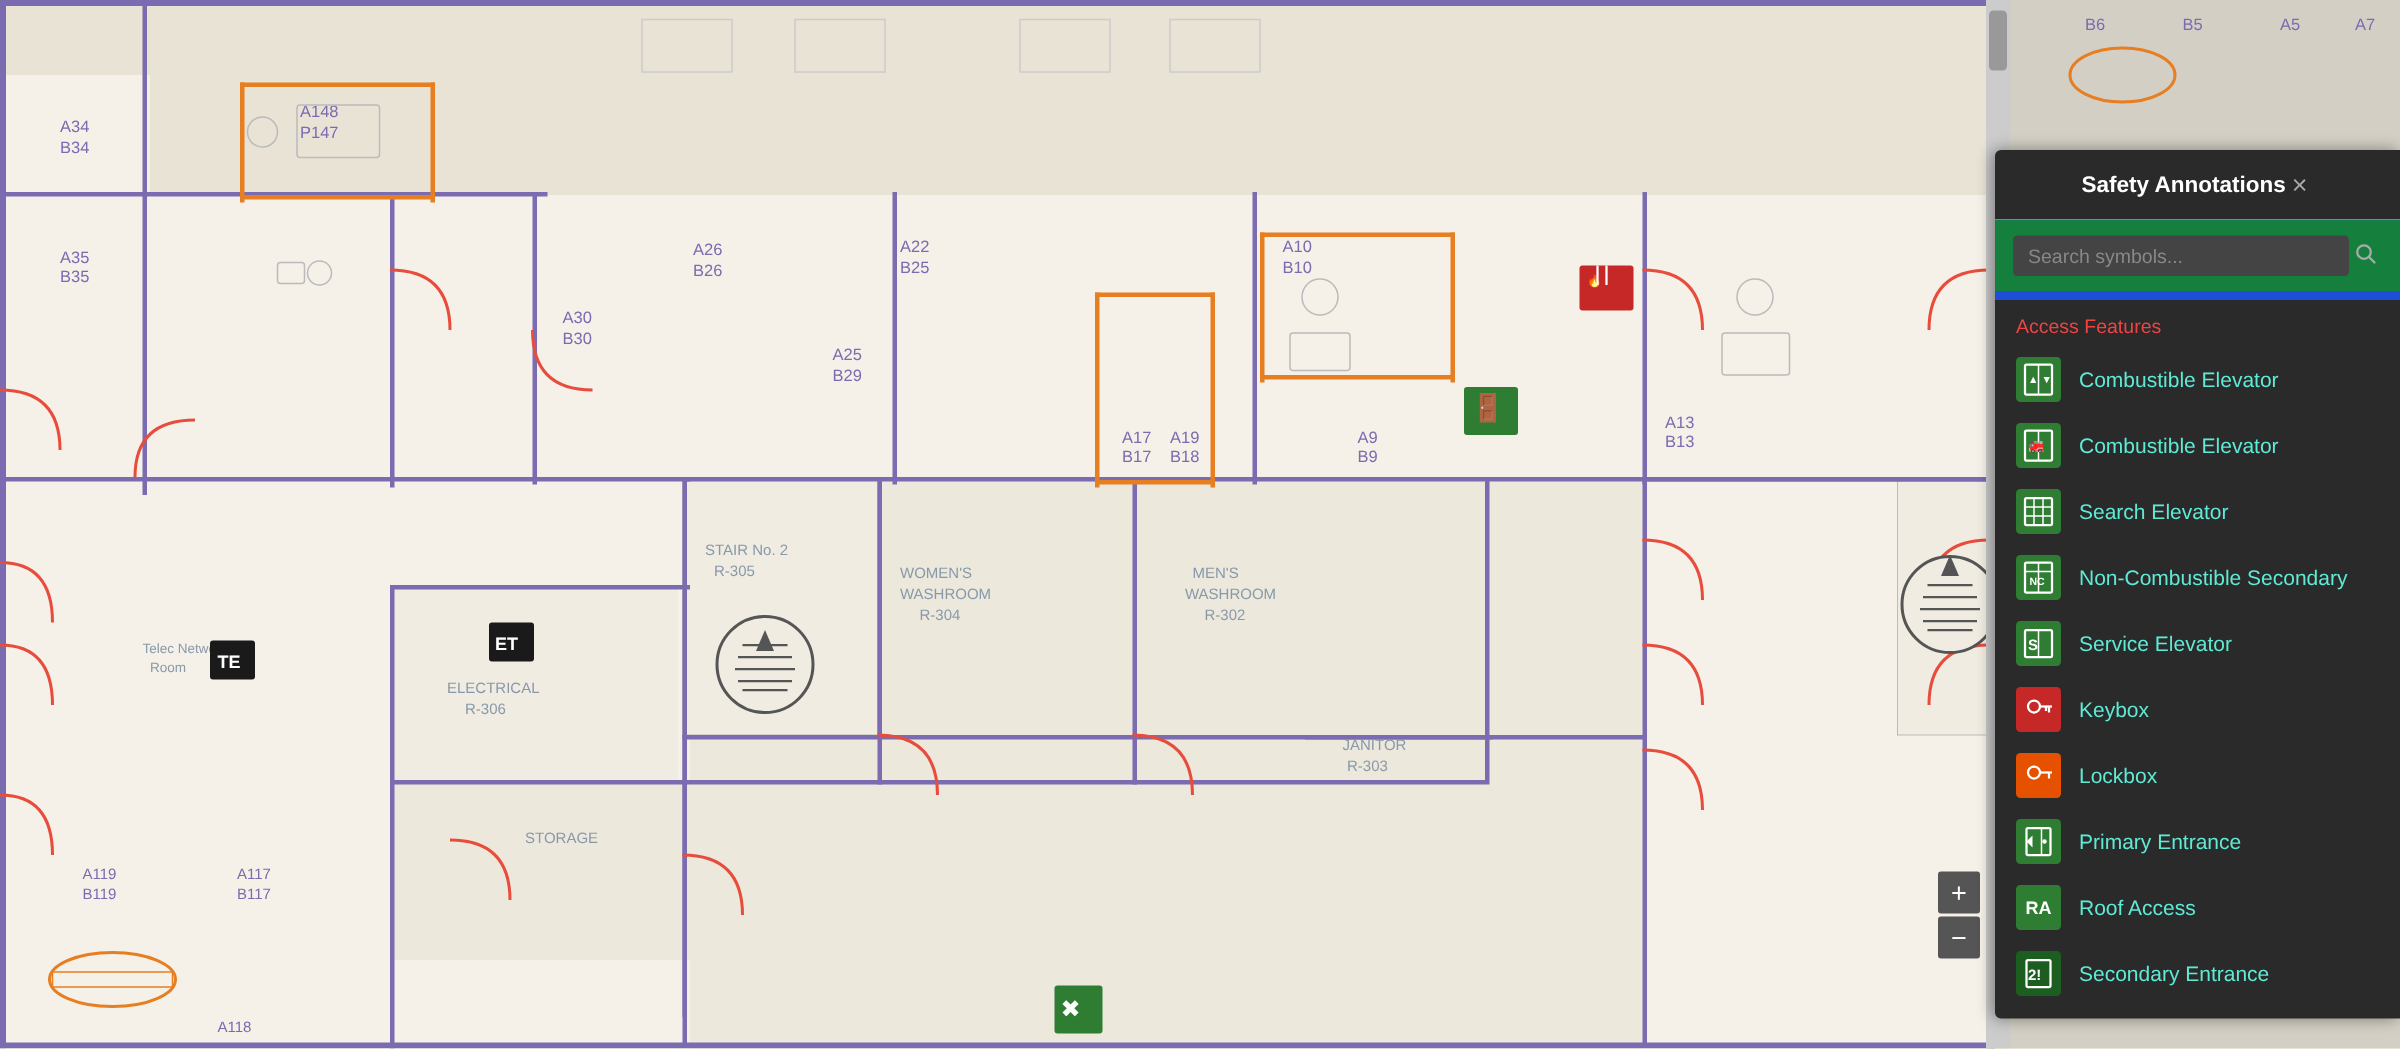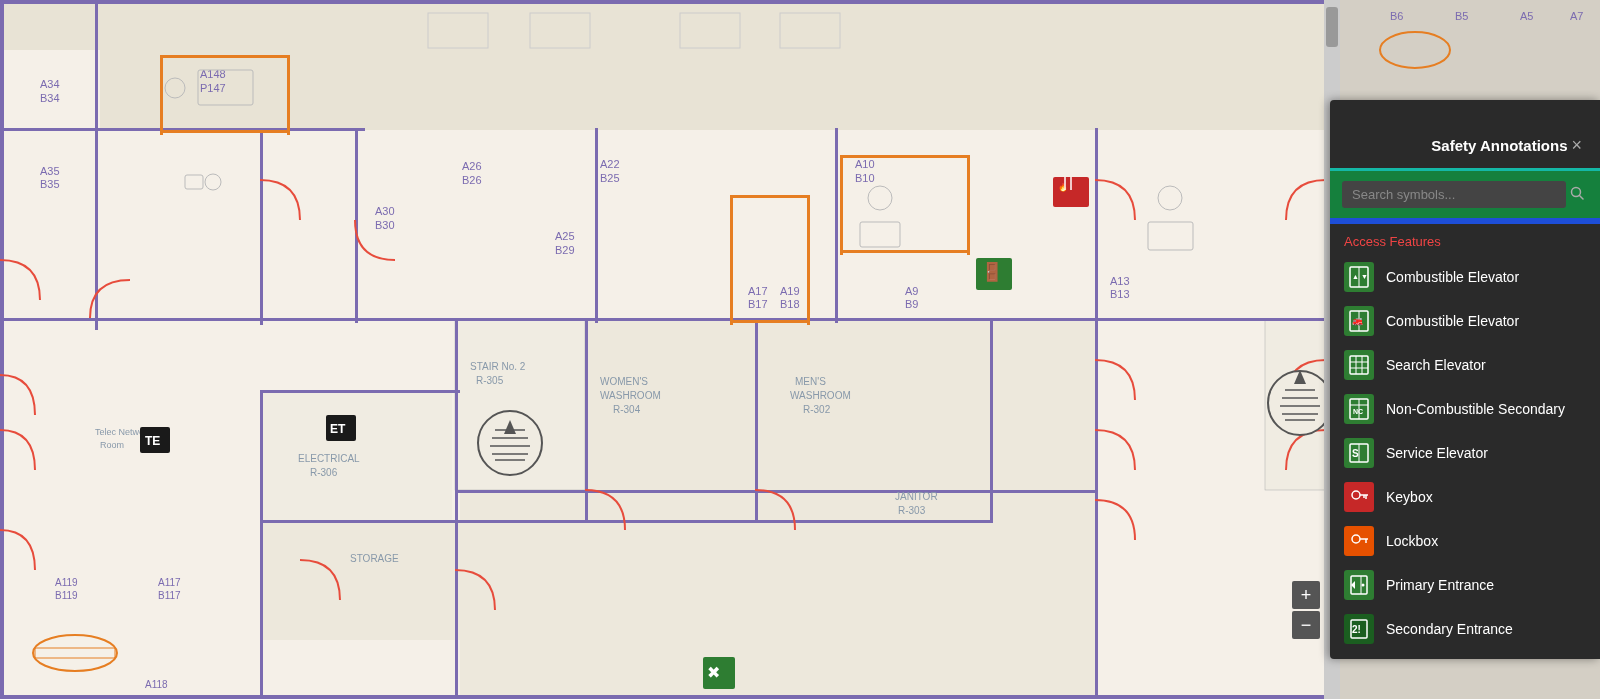--- a/index.html
+++ b/index.html
@@ -36,24 +36,23 @@
       background: #2a2a2a;
       color: #fff;
       border-radius: 4px 0 0 4px;
       box-shadow: -2px 0 10px rgba(0,0,0,0.4);
       z-index: 100;
     }
 
     .panel-header {
       display: flex;
       align-items: center;
-      justify-content: flex-end;
+      justify-content: center;
       padding: 12px 14px;
-      border-bottom: 3px solid #14b8a6;
-      margin-top: 22px;
+      border-bottom: 1px solid #14b8a6;
     }
 
     .panel-title {
       font-size: 15px;
       font-weight: 600;
       color: #fff;
     }
 
     .panel-close {
       background: none;
@@ -126,21 +125,21 @@
       font-weight: bold;
     }
 
     .icon-green { background: #2e7d32; color: #fff; }
     .icon-red { background: #c62828; color: #fff; }
     .icon-orange { background: #e65100; color: #fff; }
     .icon-dark-green { background: #1b5e20; color: #fff; }
 
     .item-label {
       font-size: 14px;
-      color: #ffffff;
+      color: #5eead4;
       text-align: center;
     }
   </style>
 </head>
 <body>
 
 <div id="floorplan">
   <svg viewBox="0 0 1600 699" xmlns="http://www.w3.org/2000/svg">
 
     <rect width="1600" height="699" fill="#e8e4d8"></rect>
@@ -479,20 +478,24 @@
         <svg width="22" height="22" viewBox="0 0 22 22">
             <rect x="3" y="2" width="16" height="18" fill="none" stroke="white" stroke-width="1.5" rx="1"></rect>
             <line x1="13" y1="2" x2="13" y2="20" stroke="white" stroke-width="1"></line>
             <circle cx="15" cy="11" r="1.5" fill="white"></circle>
             <polygon points="7,7 7,15 3,11" fill="white"></polygon>
           </svg>
       </div>
       <span class="item-label">Primary Entrance</span>
     </div>
 
+    <div class="list-item">
+      <div class="item-icon icon-green" style="font-size:12px; font-weight:bold; color:white; background:#2e7d32;">RA</div>
+      <span class="item-label">Roof Access</span>
+    </div>
 
     <div class="list-item">
       <div class="item-icon icon-dark-green">
         <svg width="22" height="22" viewBox="0 0 22 22">
             <rect x="3" y="2" width="16" height="18" fill="none" stroke="white" stroke-width="1.5" rx="1"></rect>
             <text x="4" y="15" font-size="10" fill="white" font-family="sans-serif">2!</text>
           </svg>
       </div>
       <span class="item-label">Secondary Entrance</span>
     </div>

